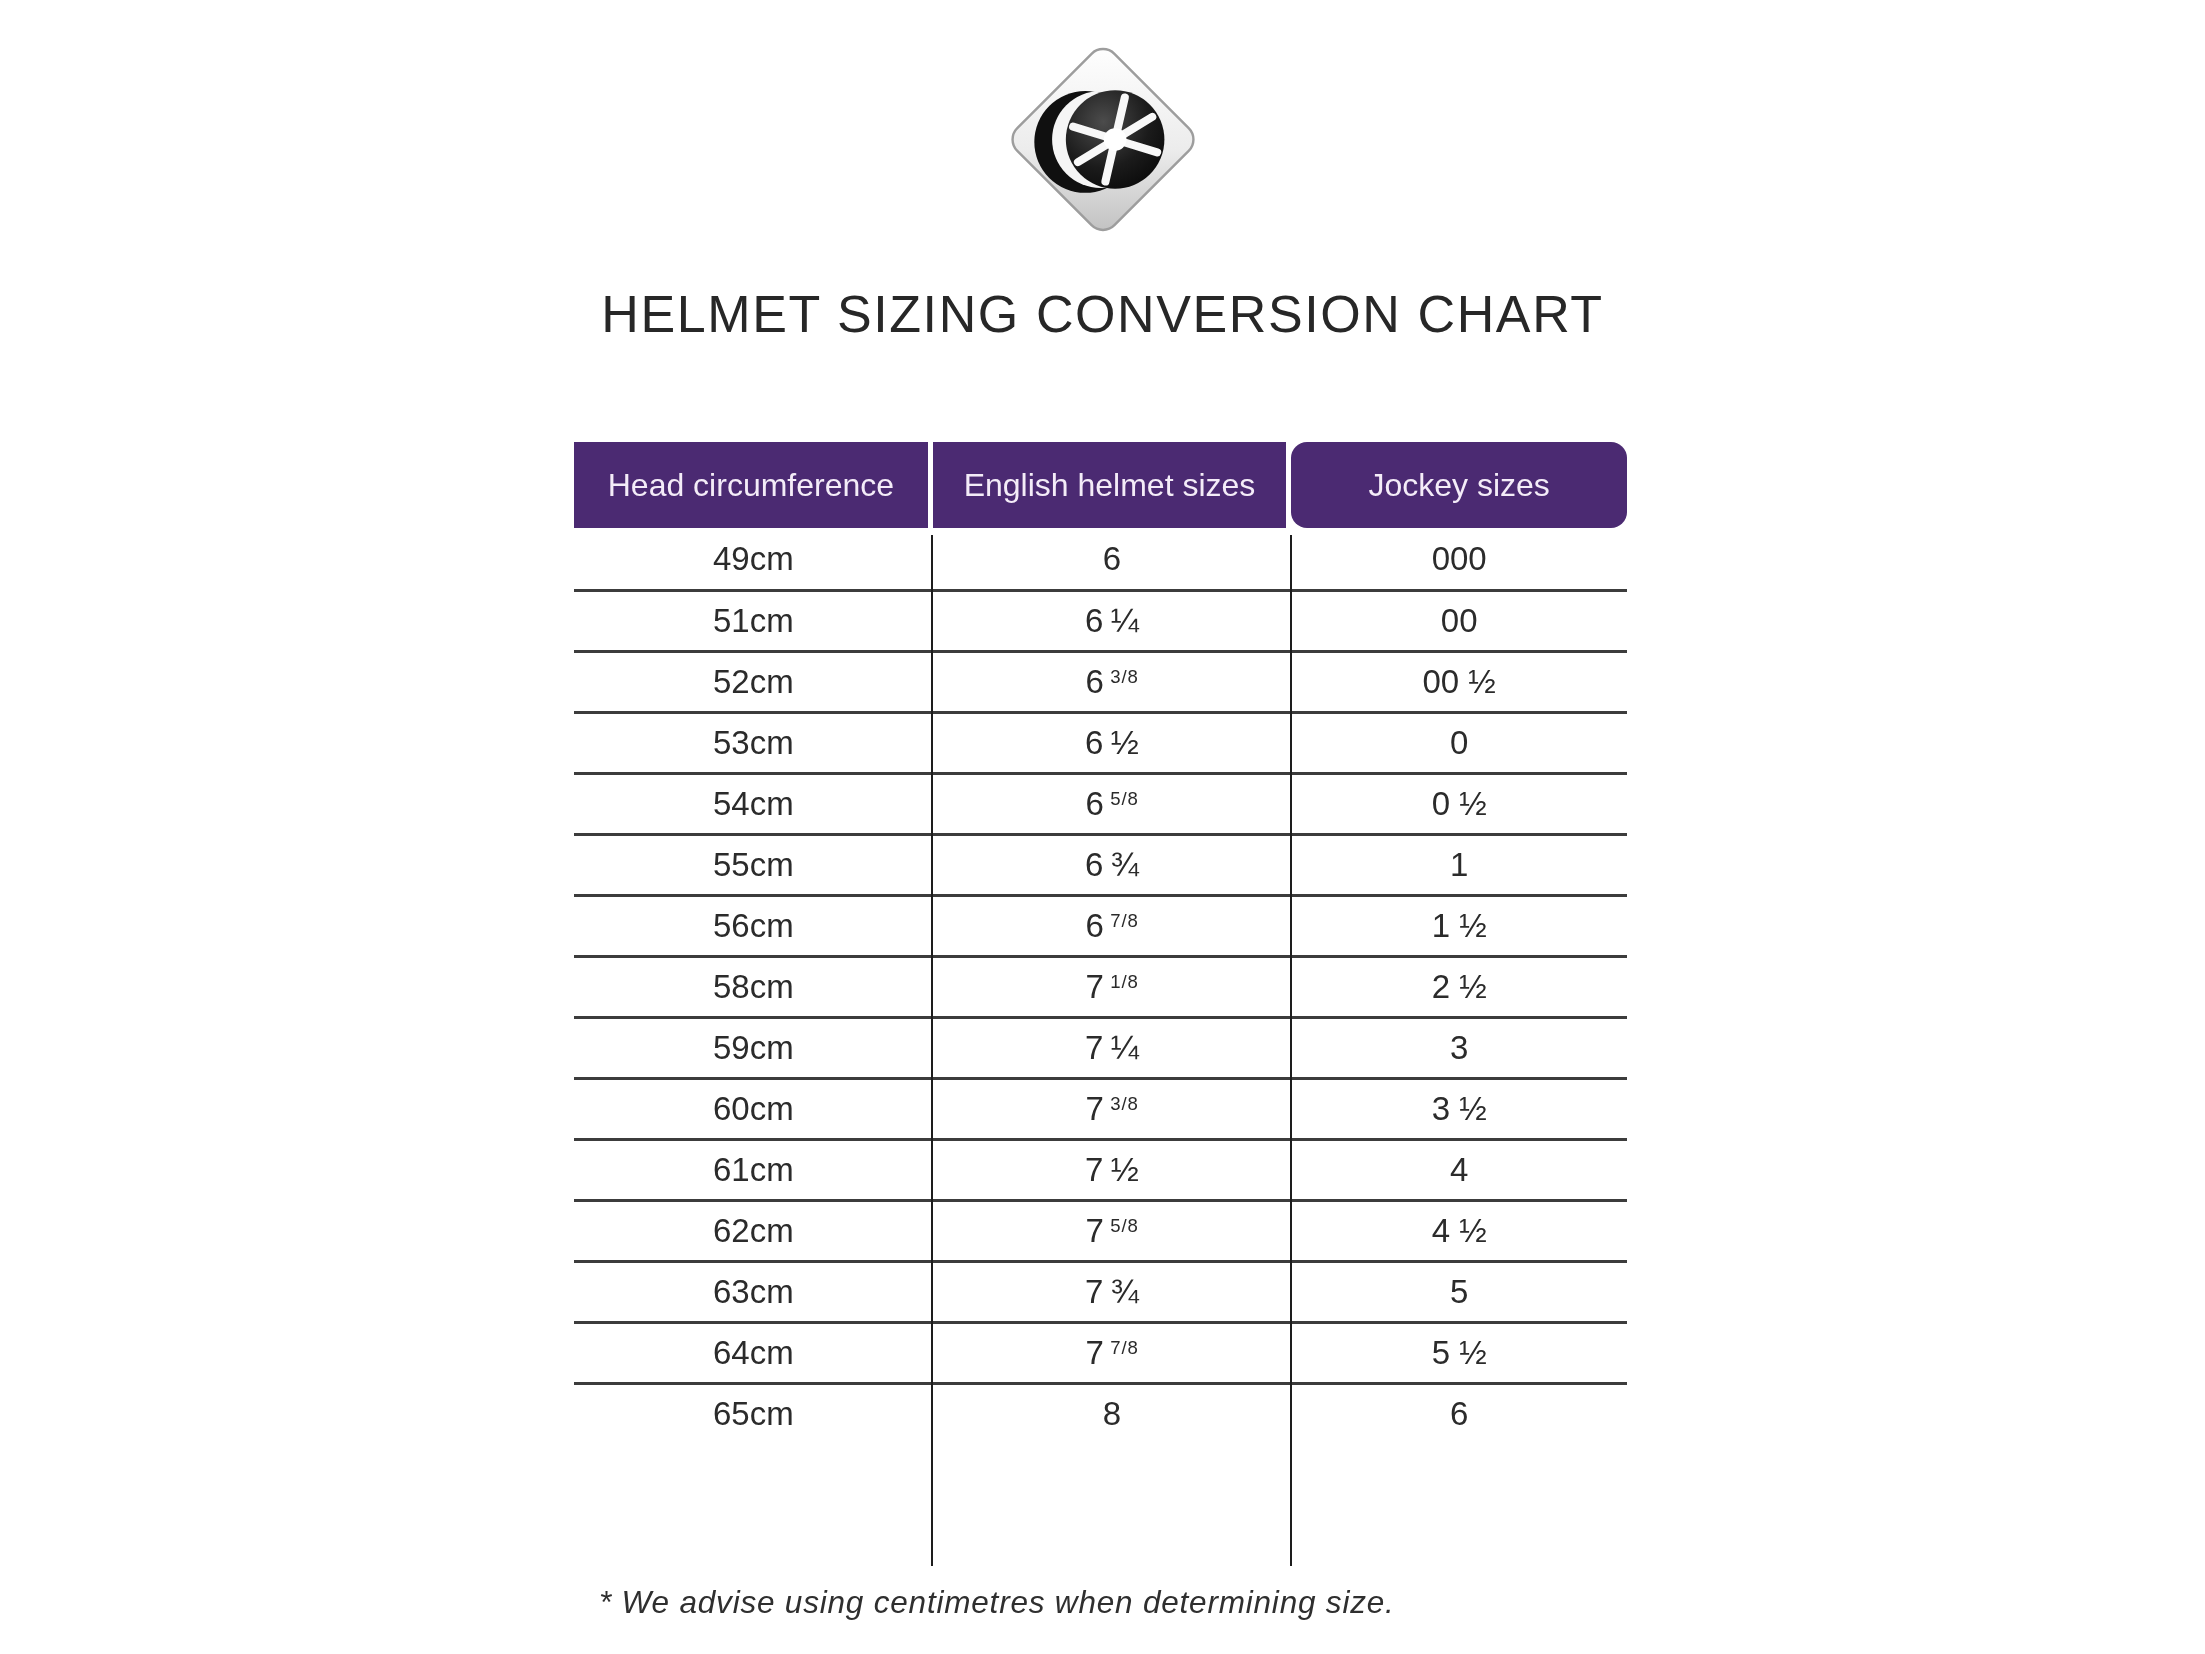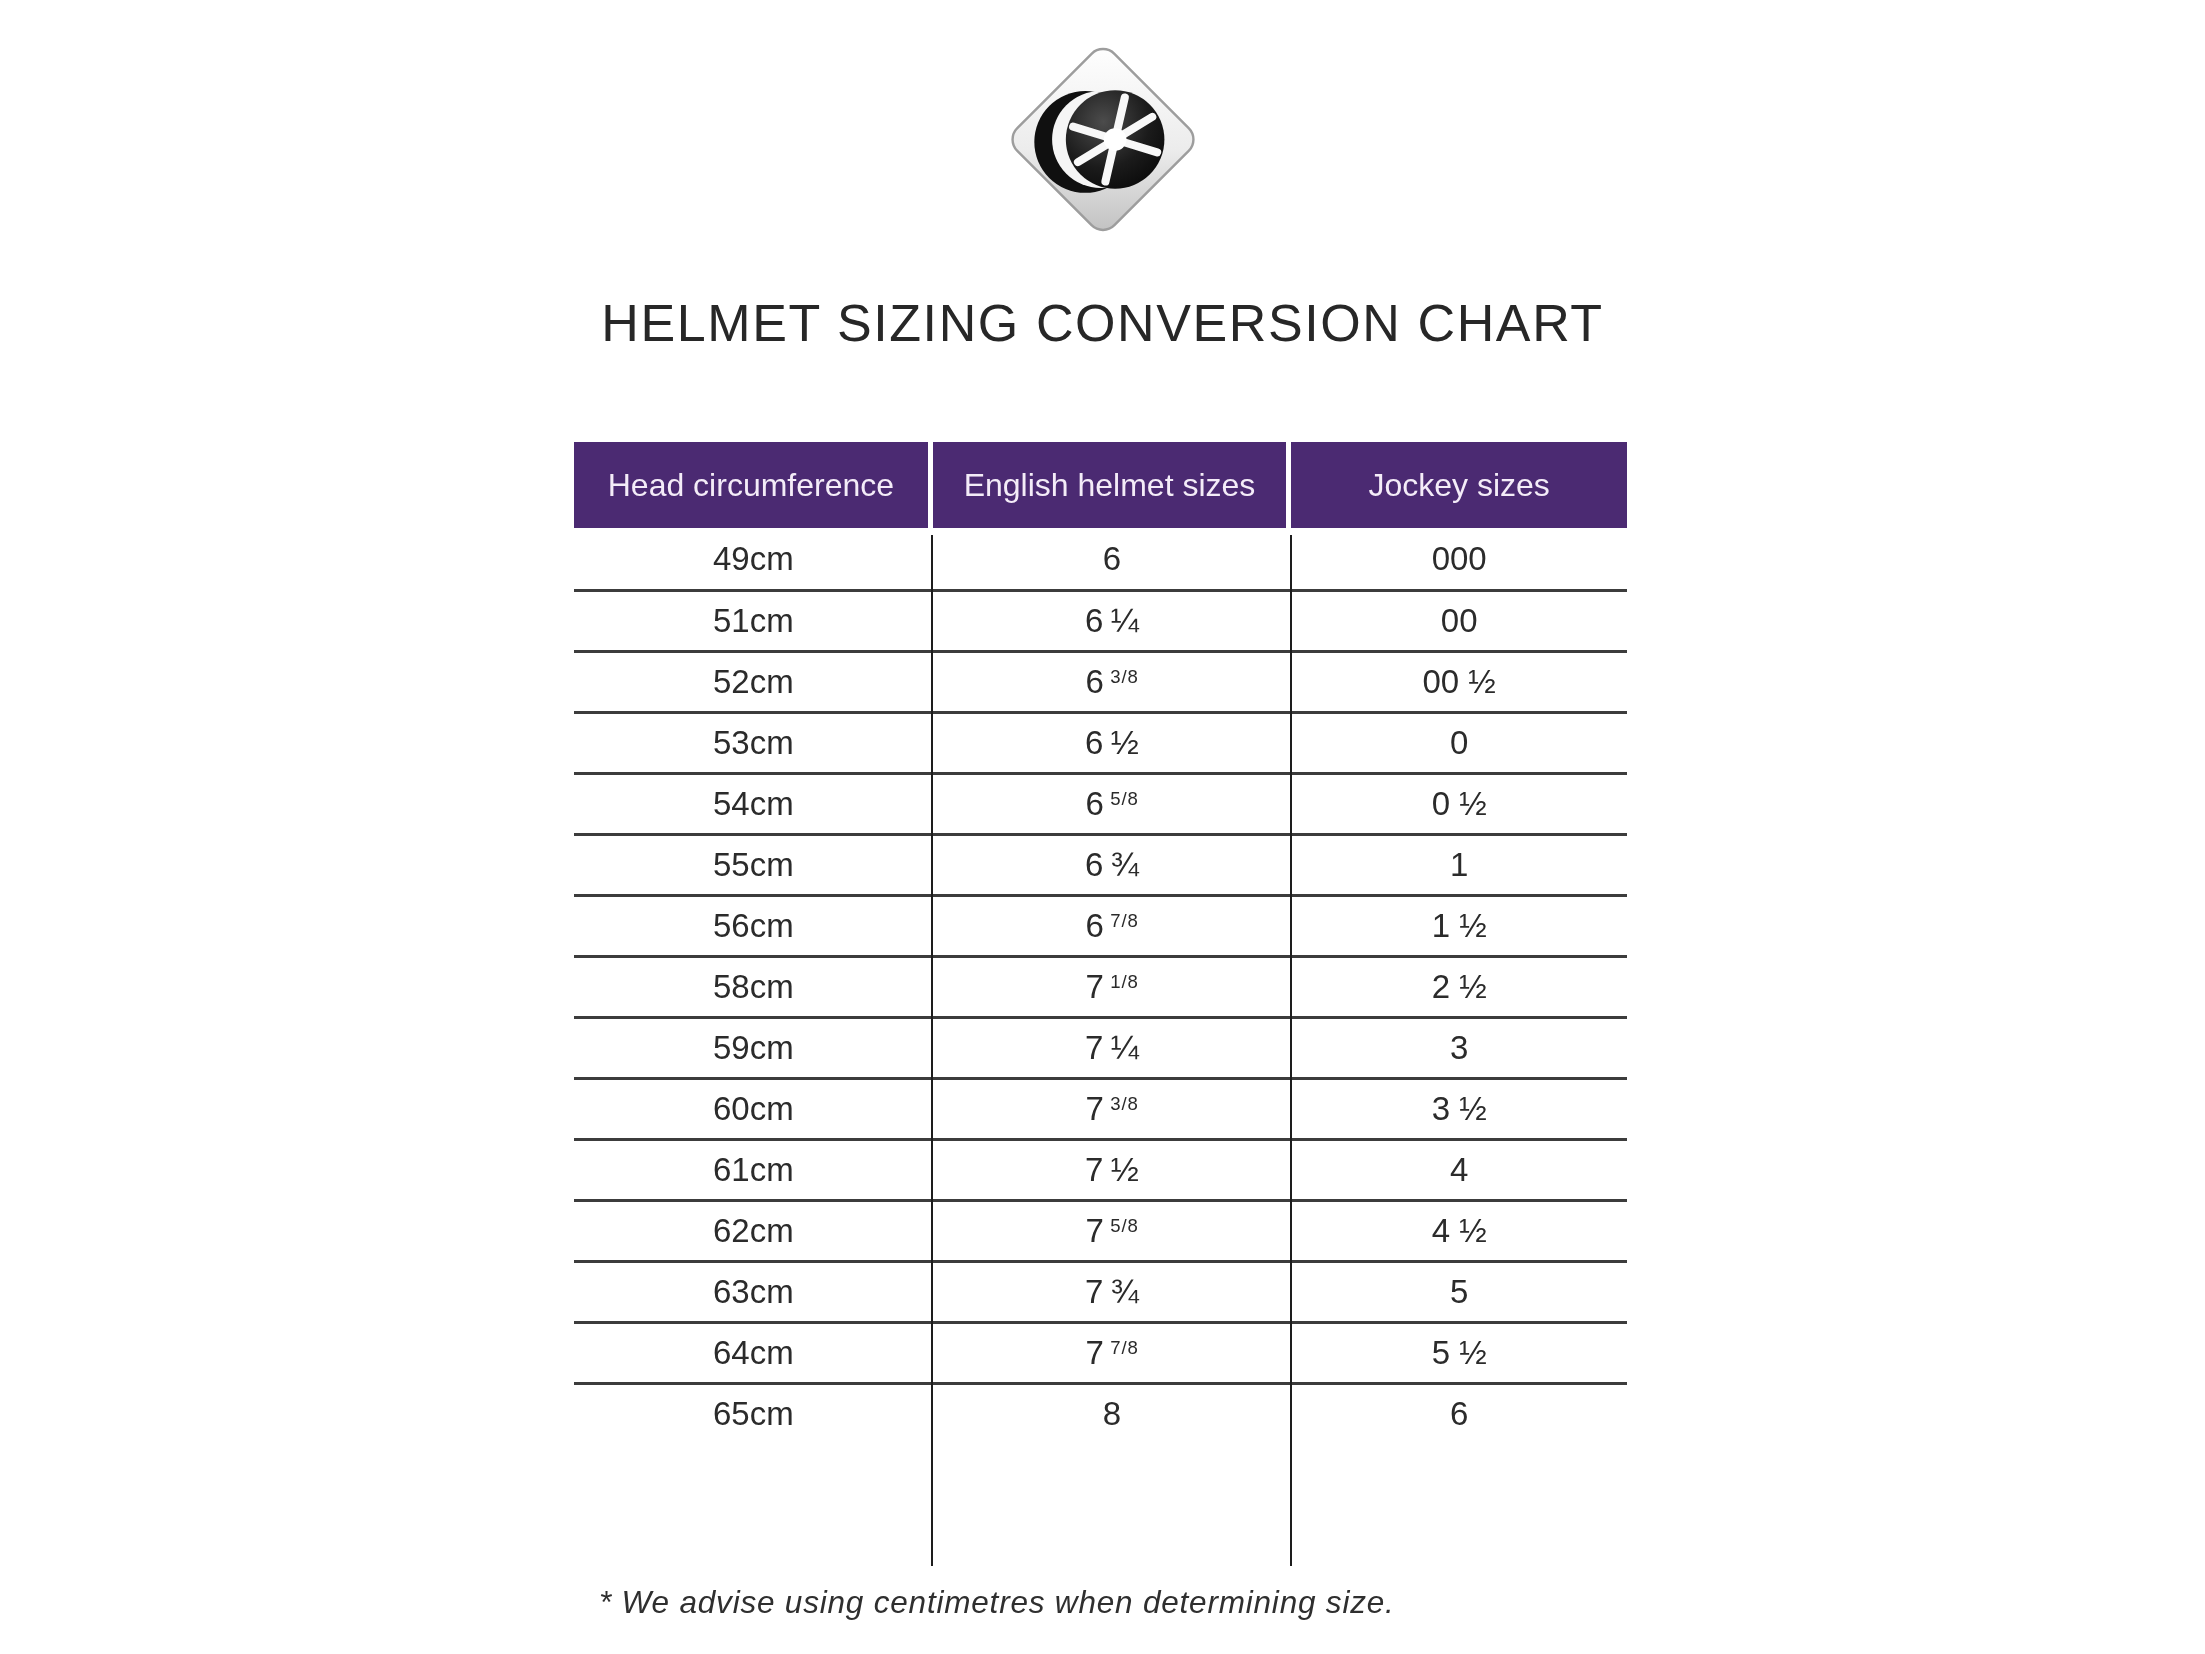--- a/index.html
+++ b/index.html
@@ -26,34 +26,34 @@
   .est-row {
     margin-top:18px; display:flex; align-items:center; gap:21px;
     font-family:"Liberation Serif", serif; font-weight:700;
     font-size:24px; letter-spacing:8px; color:#161616; white-space:nowrap;
   }
   .teal-diamond { width:18px; height:18px; background:#31b5a4; border-radius:3.2px;
     transform:rotate(45deg); flex:0 0 auto; }
 
   
   .title {
-    position:absolute; top:293px; left:0; width:100%;
+    position:absolute; top:284px; left:0; width:100%;
     text-align:center; font-weight:300; font-size:52px; letter-spacing:1.6px;
     color:#272727; margin:0;
   }
 
   
   .sizing-table { position:absolute; left:574px; top:442px; width:1053px; }
   .thead { display:flex; gap:4.8px; height:86px; }
   .th {
     background:#4b2a72; color:#f4ecf8; font-size:32px; line-height:38px;
     display:flex; align-items:center; justify-content:center; text-align:center;
     height:86px; box-sizing:border-box; padding:0 24px;
   }
-  .th.c1 { width:354px; } .th.c2 { width:354px; } .th.c3 { width:336px; }
+  .th.c1 { width:354px; } .th.c2 { width:354px; } .th.c3 { width:336px;border-radius:16px; }
 
   .tbody { position:relative; }
   .trow { display:flex; height:61px; box-sizing:border-box; align-items:center; }
   .trow + .trow { border-top:3.2px solid #3c3c3c; }
   .td {
     text-align:center; font-size:33px; color:#2b2b2b;
     display:flex; align-items:center; justify-content:center;
   }
   .td.c1 { width:359px; } .td.c2 { width:359px; } .td.c3 { width:336px; }
 

